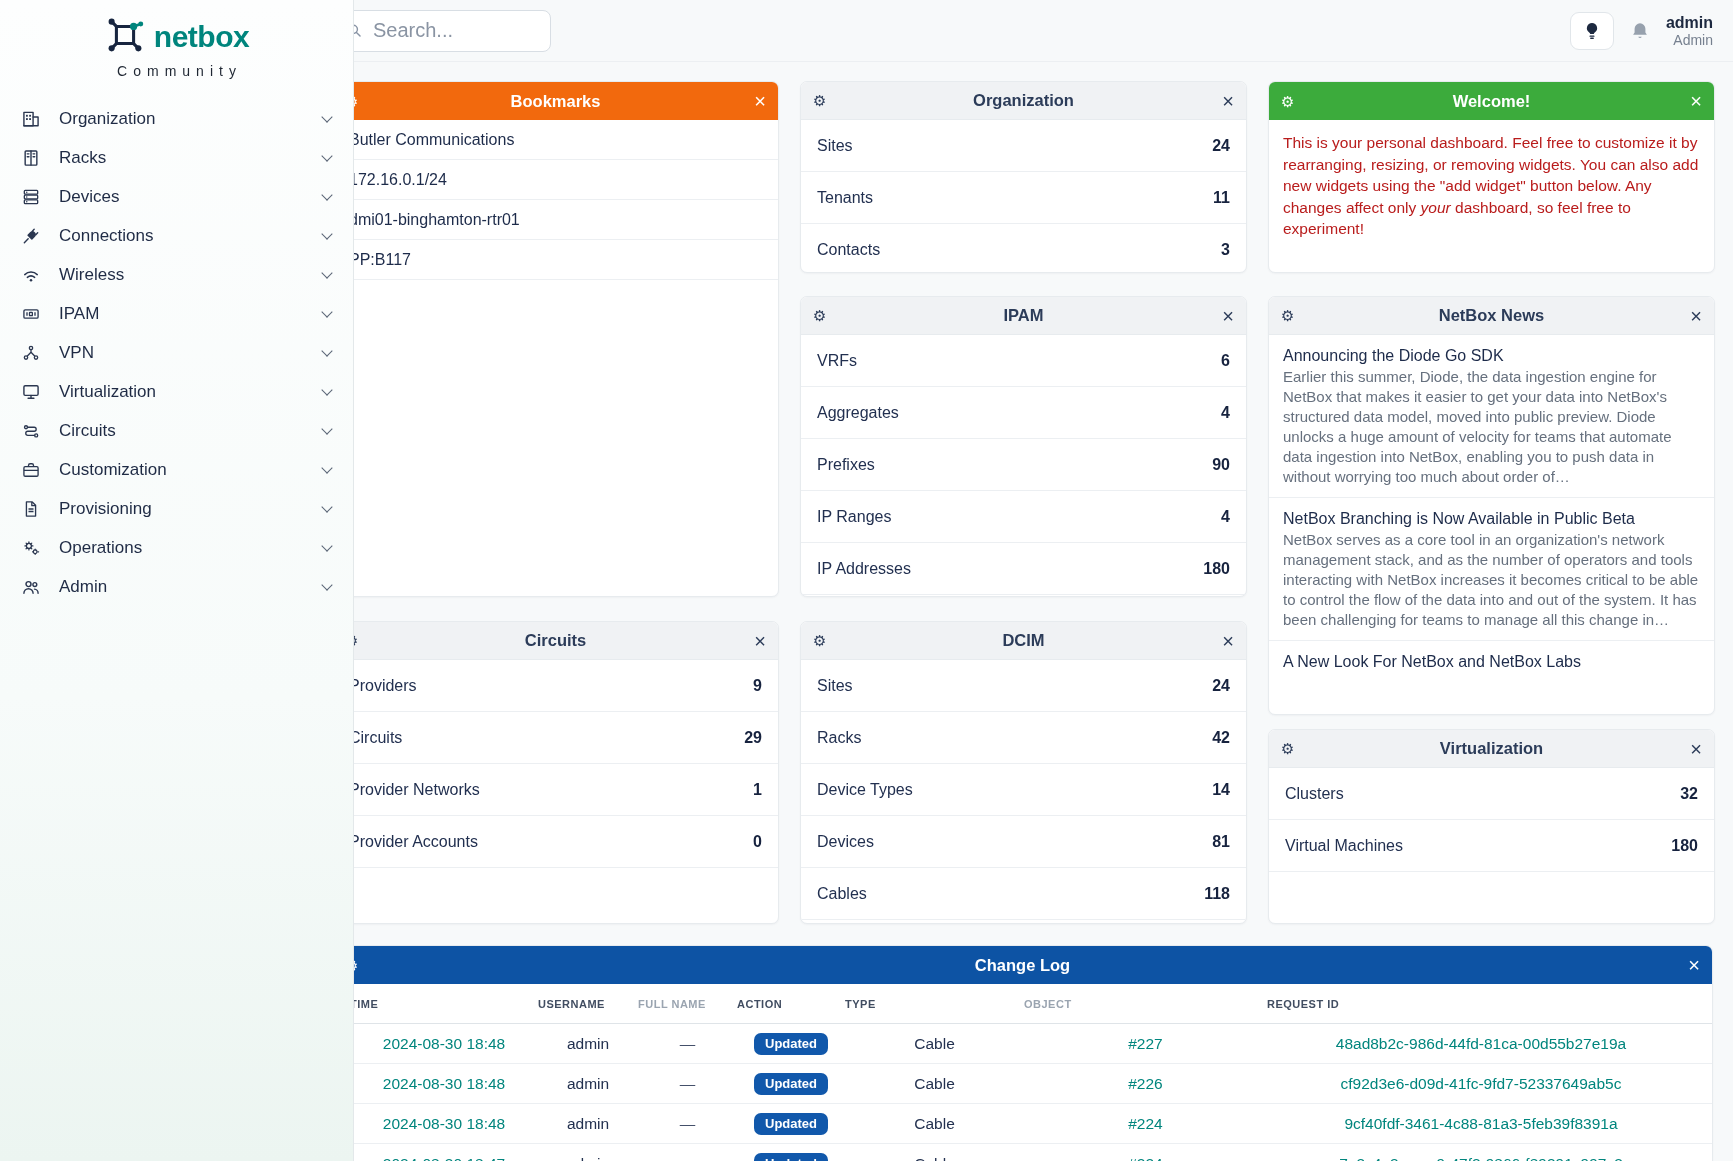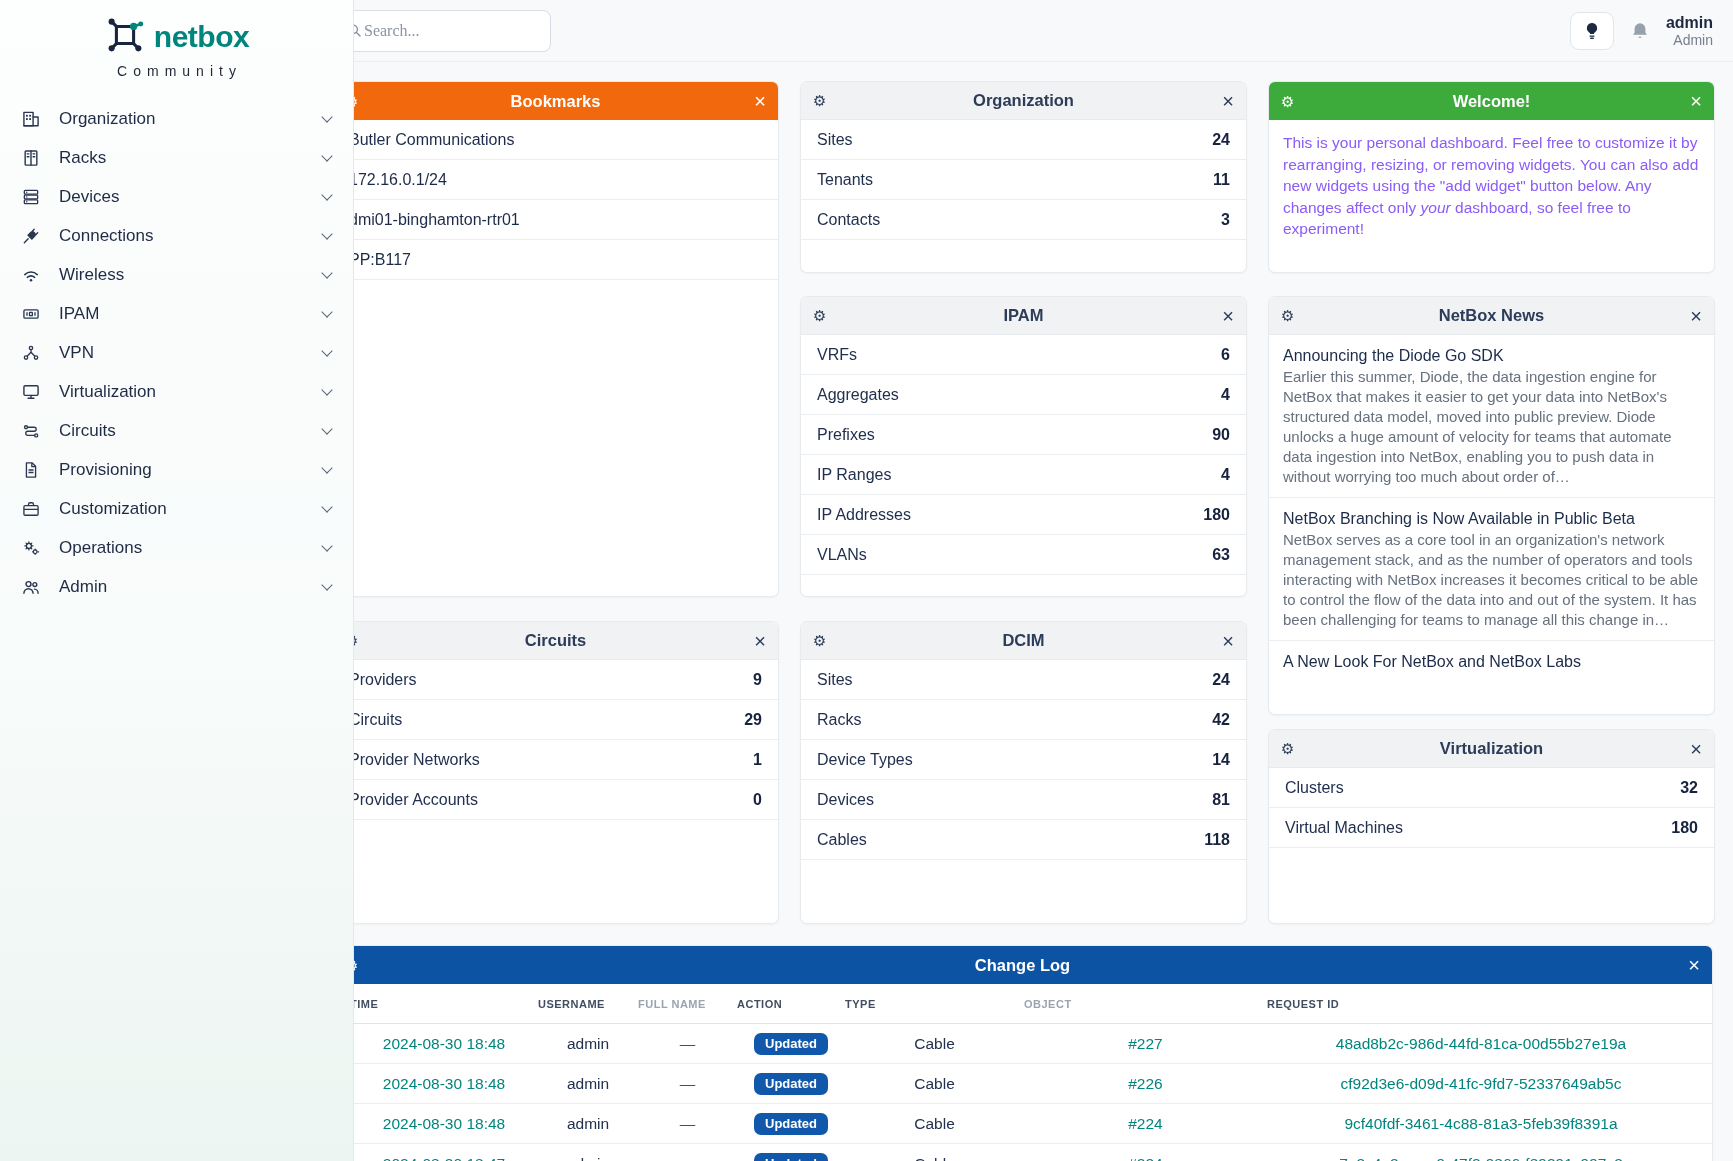--- a/index.html
+++ b/index.html
@@ -31,22 +31,22 @@
   .chev { width:8px; height:8px; border-right:1.8px solid #5a6576; border-bottom:1.8px solid #5a6576;
           transform:rotate(45deg); margin-top:-4px; }
 
   
   .main { position:absolute; left:313px; right:0; top:0; bottom:0; }
   .topbar { height:62px; display:flex; align-items:center; padding:0 20px 0 19px;
             border-bottom:1px solid #eceff2; }
   .search-box { display:flex; align-items:center; width:219px; height:42px;
                 border:1px solid #d8dee4; border-radius:8px; background:#fff; padding:0 12px; }
   .search-box svg { width:19px; height:19px; flex:none; }
-  .search-box input { border:none; outline:none; width:100%; 
-                      font-size:16px; color:#3a4458; font-family:Liberation Serif, serif; background:transparent; }
+  .search-box input { border:none; outline:none; width:100%; margin-left:9px;
+                      font-size:20px; color:#3a4458; font-family:Liberation Sans, sans-serif; background:transparent; }
   .search-box input::placeholder { color:#8a94a3; }
   .top-right { margin-left:auto; display:flex; align-items:center; gap:15px; }
   .bulb-btn { width:44px; height:38px; border:1px solid #e1e6ea; border-radius:9px;
               background:#fff; display:flex; align-items:center; justify-content:center; cursor:pointer; }
   .bulb-btn svg, .bell-btn svg { width:22px; height:22px; }
   .bell-btn { background:none; border:none; display:flex; cursor:pointer; }
   .user-block { text-align:right; line-height:1.2; cursor:pointer; }
   .user-name { font-size:16px; font-weight:bold; color:#1d2940; }
   .user-role { font-size:14px; color:#76808f; }
 
@@ -67,27 +67,27 @@
   .hd-orange .gear,.hd-orange .title,.hd-orange .close,
   .hd-green .gear,.hd-green .title,.hd-green .close,
   .hd-blue .gear,.hd-blue .title,.hd-blue .close { color:#fff; }
 
   
   .bm-item { display:flex; align-items:center; height:40px; padding:0 16px;
              border-bottom:1px solid #eceff2; }
   .bm-item a { font-size:16px; font-weight:500; color:#1d2b4a; }
 
   
-  .srow { display:flex; align-items:center; height:40px; padding:0 16px;
+  .srow { display:flex; align-items:center; height:52px; padding:0 16px;
           border-bottom:1px solid #eceff2; cursor:pointer;gap:20px; }
   .slabel { flex:1; font-size:16px; color:#223050; }
   .sval { font-size:16px; font-weight:600; color:#17233f; }
 
   
-  .welcome-body { padding:12px 14px; font-size:15.5px; line-height:21.5px; color:#8b5cf6; }
+  .welcome-body { padding:12px 14px; font-size:15.5px; line-height:21.5px; color:#b91c1c; }
   .welcome-body em { font-style:italic; }
 
   
   .news-item { padding:10px 14px; border-bottom:1px solid #eceff2; }
   .news-item:last-child { border-bottom:none; }
   .news-headline { font-size:16px; font-weight:500; color:#1d2b4a; display:block; line-height:21px; }
   .news-excerpt { margin-top:1px; font-size:15px; line-height:20px; color:#66707e; }
 
   
   .h-bookmarks { height:516px; margin-bottom:24px; }
@@ -246,37 +246,37 @@
           <path d="M7.9 7.5h7.9a2.4 2.4 0 0 1 0 4.8H8.2a2.5 2.5 0 0 0 0 5h8.2"></path>
         </svg>
         </span>
       <span class="nav-label">Circuits</span>
       <span class="chev"></span>
     </div>
 
 
     <div class="nav-item">
       <span class="si-ic">
+        <svg viewBox="0 0 24 24" fill="none" stroke="#2b3750" stroke-width="1.6">
+          <rect x="3.5" y="8" width="17" height="11.5" rx="1.5"></rect>
+          <path d="M9 8V6.5a2 2 0 0 1 2-2h2a2 2 0 0 1 2 2V8M3.5 12.5h17"></path>
+        </svg>
+        </span>
+      <span class="nav-label">Customization</span>
+      <span class="chev"></span>
+    </div>
+
+    <div class="nav-item">
+      <span class="si-ic">
         <svg viewBox="0 0 24 24" fill="none" stroke="#2b3750" stroke-width="1.6" stroke-linejoin="round">
           <path d="M6.5 3.5h7l4 4v13h-11z"></path>
             <path d="M13 3.5V8h4.5M9 12h6M9 15h6"></path>
         </svg>
         </span>
       <span class="nav-label">Provisioning</span>
-      <span class="chev"></span>
-    </div>
-
-    <div class="nav-item">
-      <span class="si-ic">
-        <svg viewBox="0 0 24 24" fill="none" stroke="#2b3750" stroke-width="1.6">
-          <rect x="3.5" y="8" width="17" height="11.5" rx="1.5"></rect>
-          <path d="M9 8V6.5a2 2 0 0 1 2-2h2a2 2 0 0 1 2 2V8M3.5 12.5h17"></path>
-        </svg>
-        </span>
-      <span class="nav-label">Customization</span>
       <span class="chev"></span>
     </div>
 
     <div class="nav-item">
       <span class="si-ic">
         <svg viewBox="0 0 24 24" fill="none" stroke="#2b3750" stroke-width="1.5" stroke-linecap="round">
           <circle cx="9.5" cy="9.5" r="3"></circle>
           <path d="M9.5 4.7v1.8M9.5 12.5v1.8M4.7 9.5h1.8M12.5 9.5h1.8M6.1 6.1l1.3 1.3M12.9 12.9l-1.3-1.3M6.1 12.9l1.3-1.3M12.9 6.1l-1.3 1.3"></path>
           <circle cx="17" cy="16.5" r="2.2"></circle>
           <path d="M17 13.4v1M17 18.6v1M13.9 16.5h1M20.1 16.5h1"></path>

